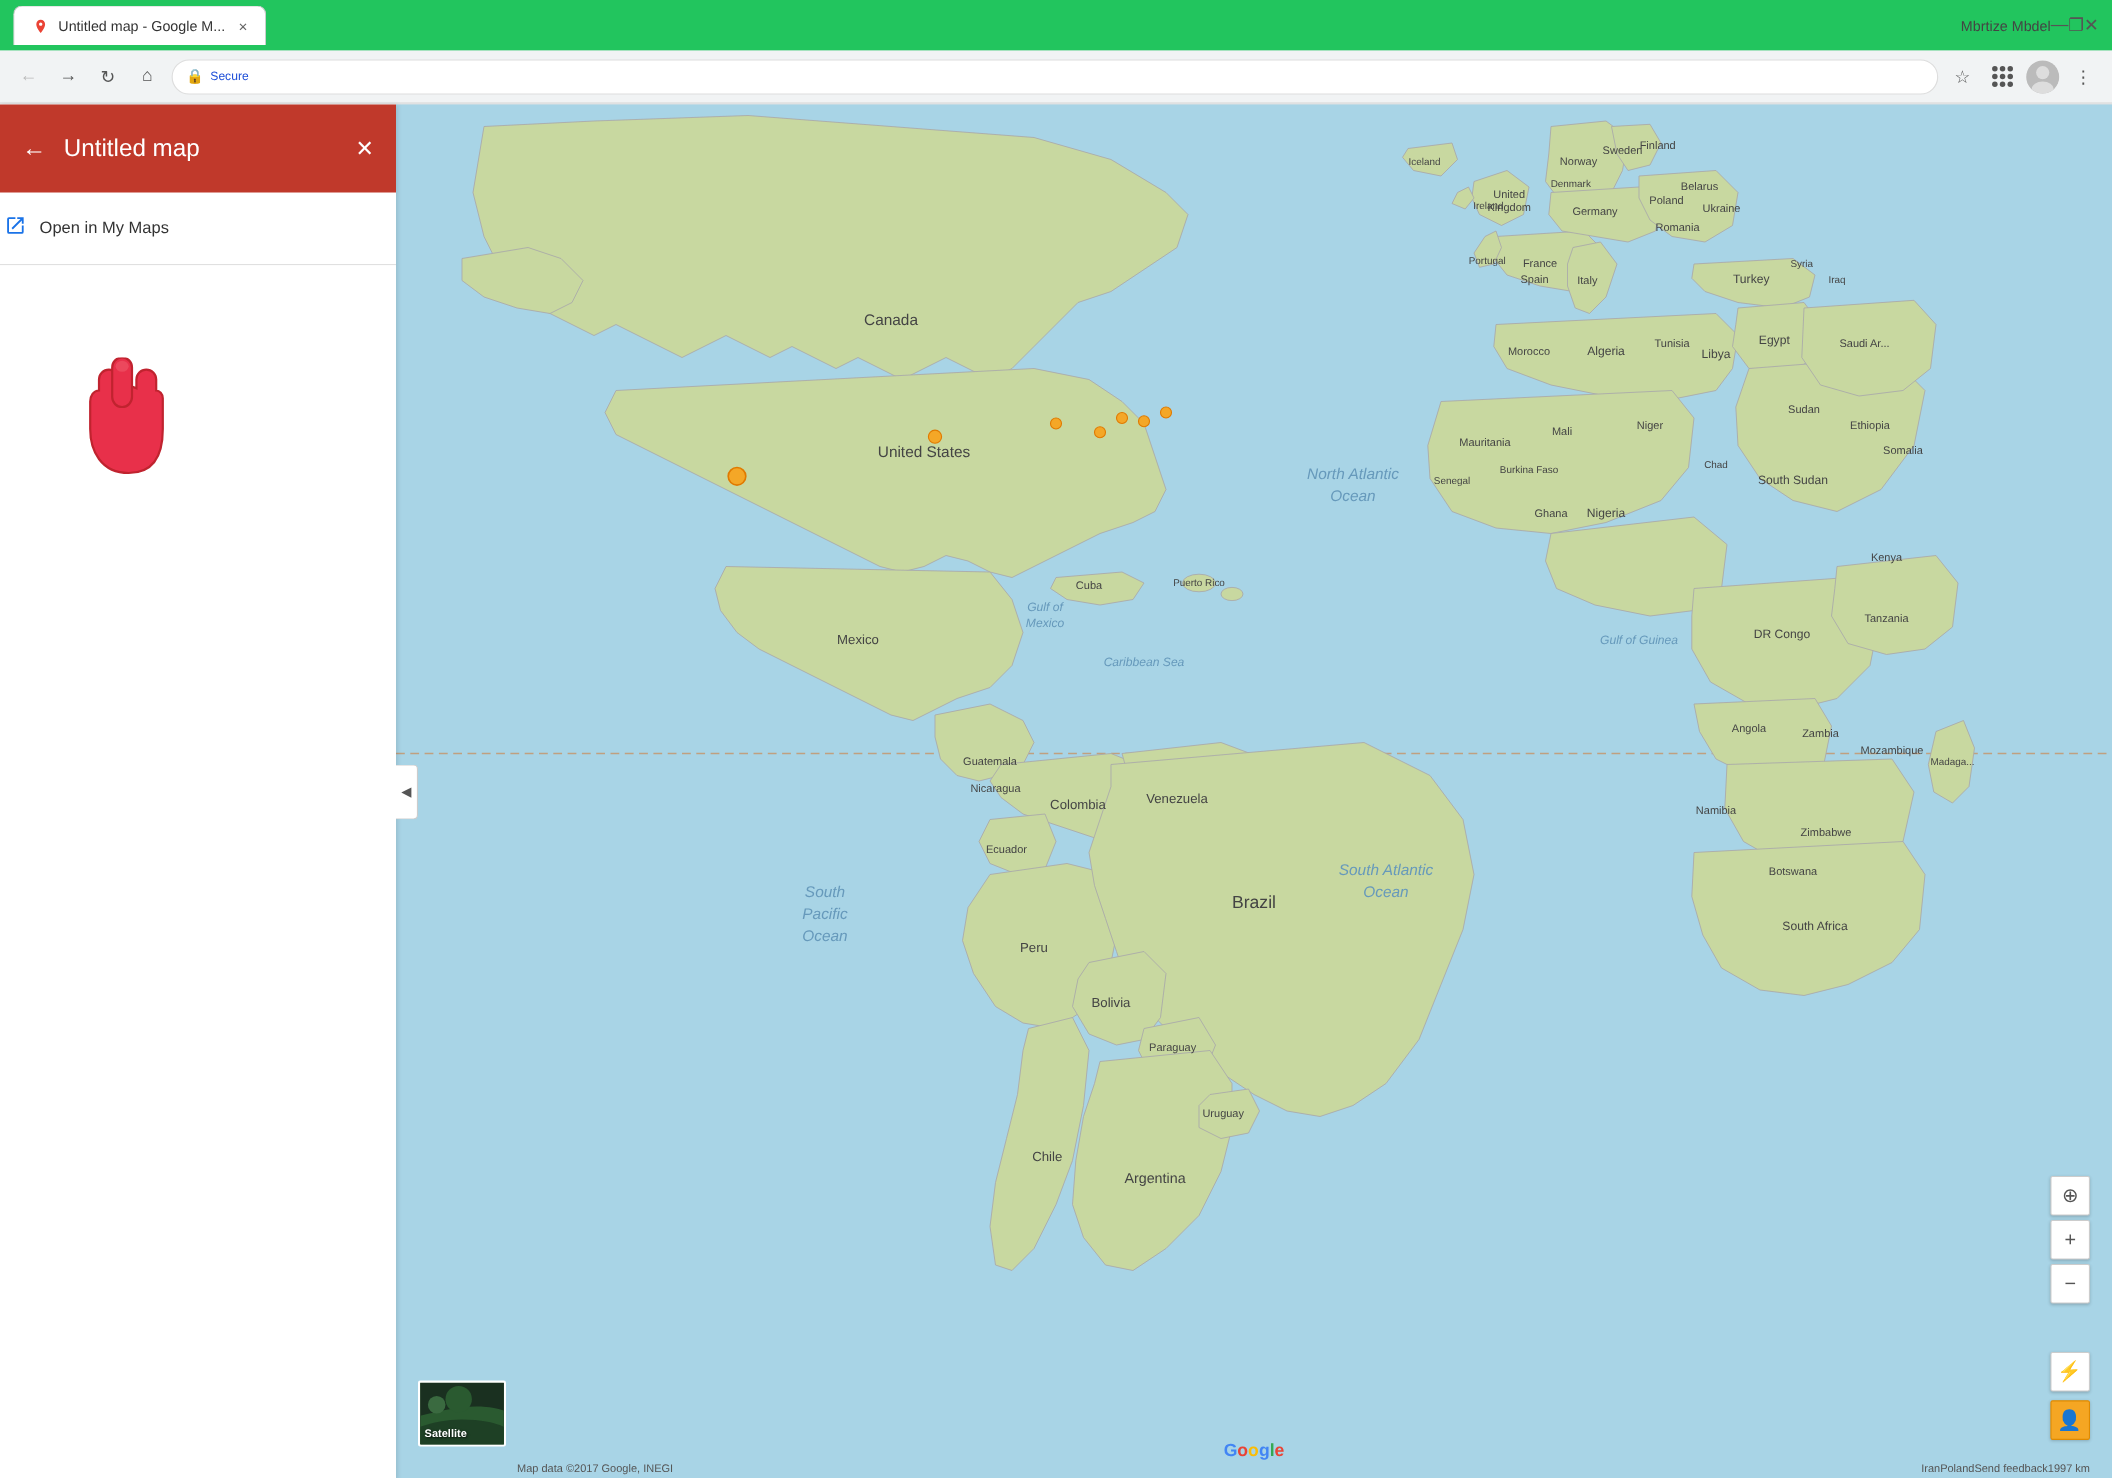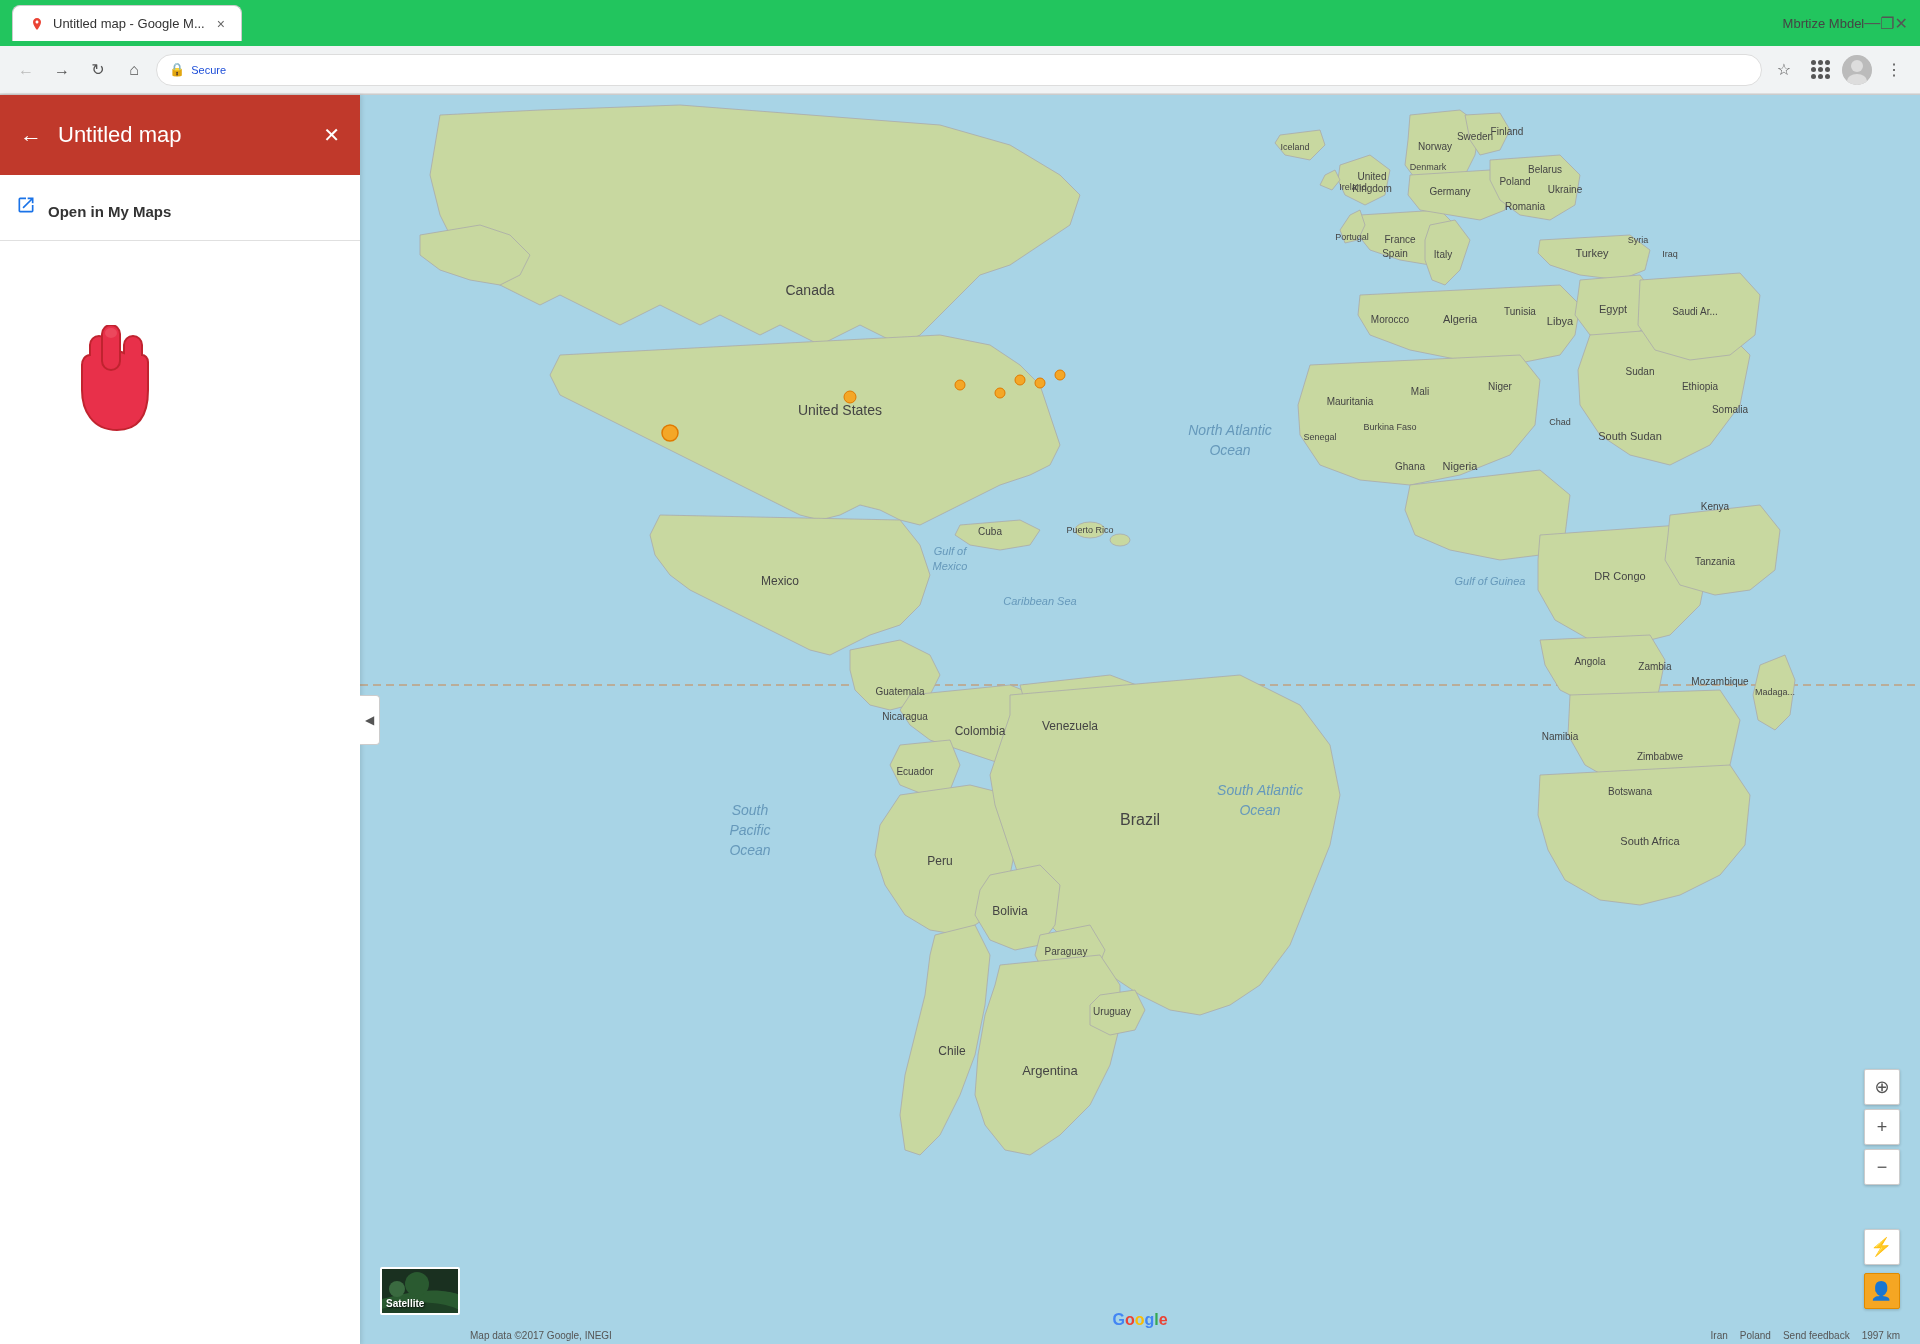--- a/index.html
+++ b/index.html
@@ -198,26 +198,25 @@
       cursor: pointer;
     }
 
     .sidebar-body {
       flex: 1;
       padding: 0;
     }
 
     .open-in-my-maps {
       display: flex;
-      align-items: flex-end;
-      padding: 20px 16px;
+      align-items: center;
+      padding: 20px 4px;
       gap: 12px;
       cursor: pointer;
       border-bottom: 1px solid #e0e0e0;
-      font-weight: bold;
     }
 
     .open-icon {
       color: #1a73e8;
       font-size: 18px;
     }
 
     .open-label {
       font-size: 15px;
       color: #333;
@@ -285,21 +284,21 @@
       color: #555;
       border-radius: 2px;
       box-shadow: 0 1px 3px rgba(0,0,0,0.2);
     }
 
     .map-satellite-thumb {
       position: absolute;
       left: 20px;
       bottom: 30px;
       width: 80px;
-      height: 48px;
+      height: 60px;
       background: #1a3a1a;
       border: 2px solid #fff;
       border-radius: 2px;
       overflow: hidden;
       cursor: pointer;
       z-index: 10;
       margin-top: 48px;
     }
 
     .satellite-label {
@@ -328,21 +327,20 @@
     .google-logo span:nth-child(3) { color: #fbbc05; }
     .google-logo span:nth-child(4) { color: #4285f4; }
     .google-logo span:nth-child(5) { color: #34a853; }
     .google-logo span:nth-child(6) { color: #ea4335; }
 
     .map-footer {
       position: absolute;
       bottom: 4px;
       right: 20px;
       display: flex;
-      gap: 12px;
       font-size: 10px;
       color: #555;
       z-index: 10;
     }
 
     .map-footer a {
       color: #555;
       text-decoration: none;
       cursor: pointer;
     }

